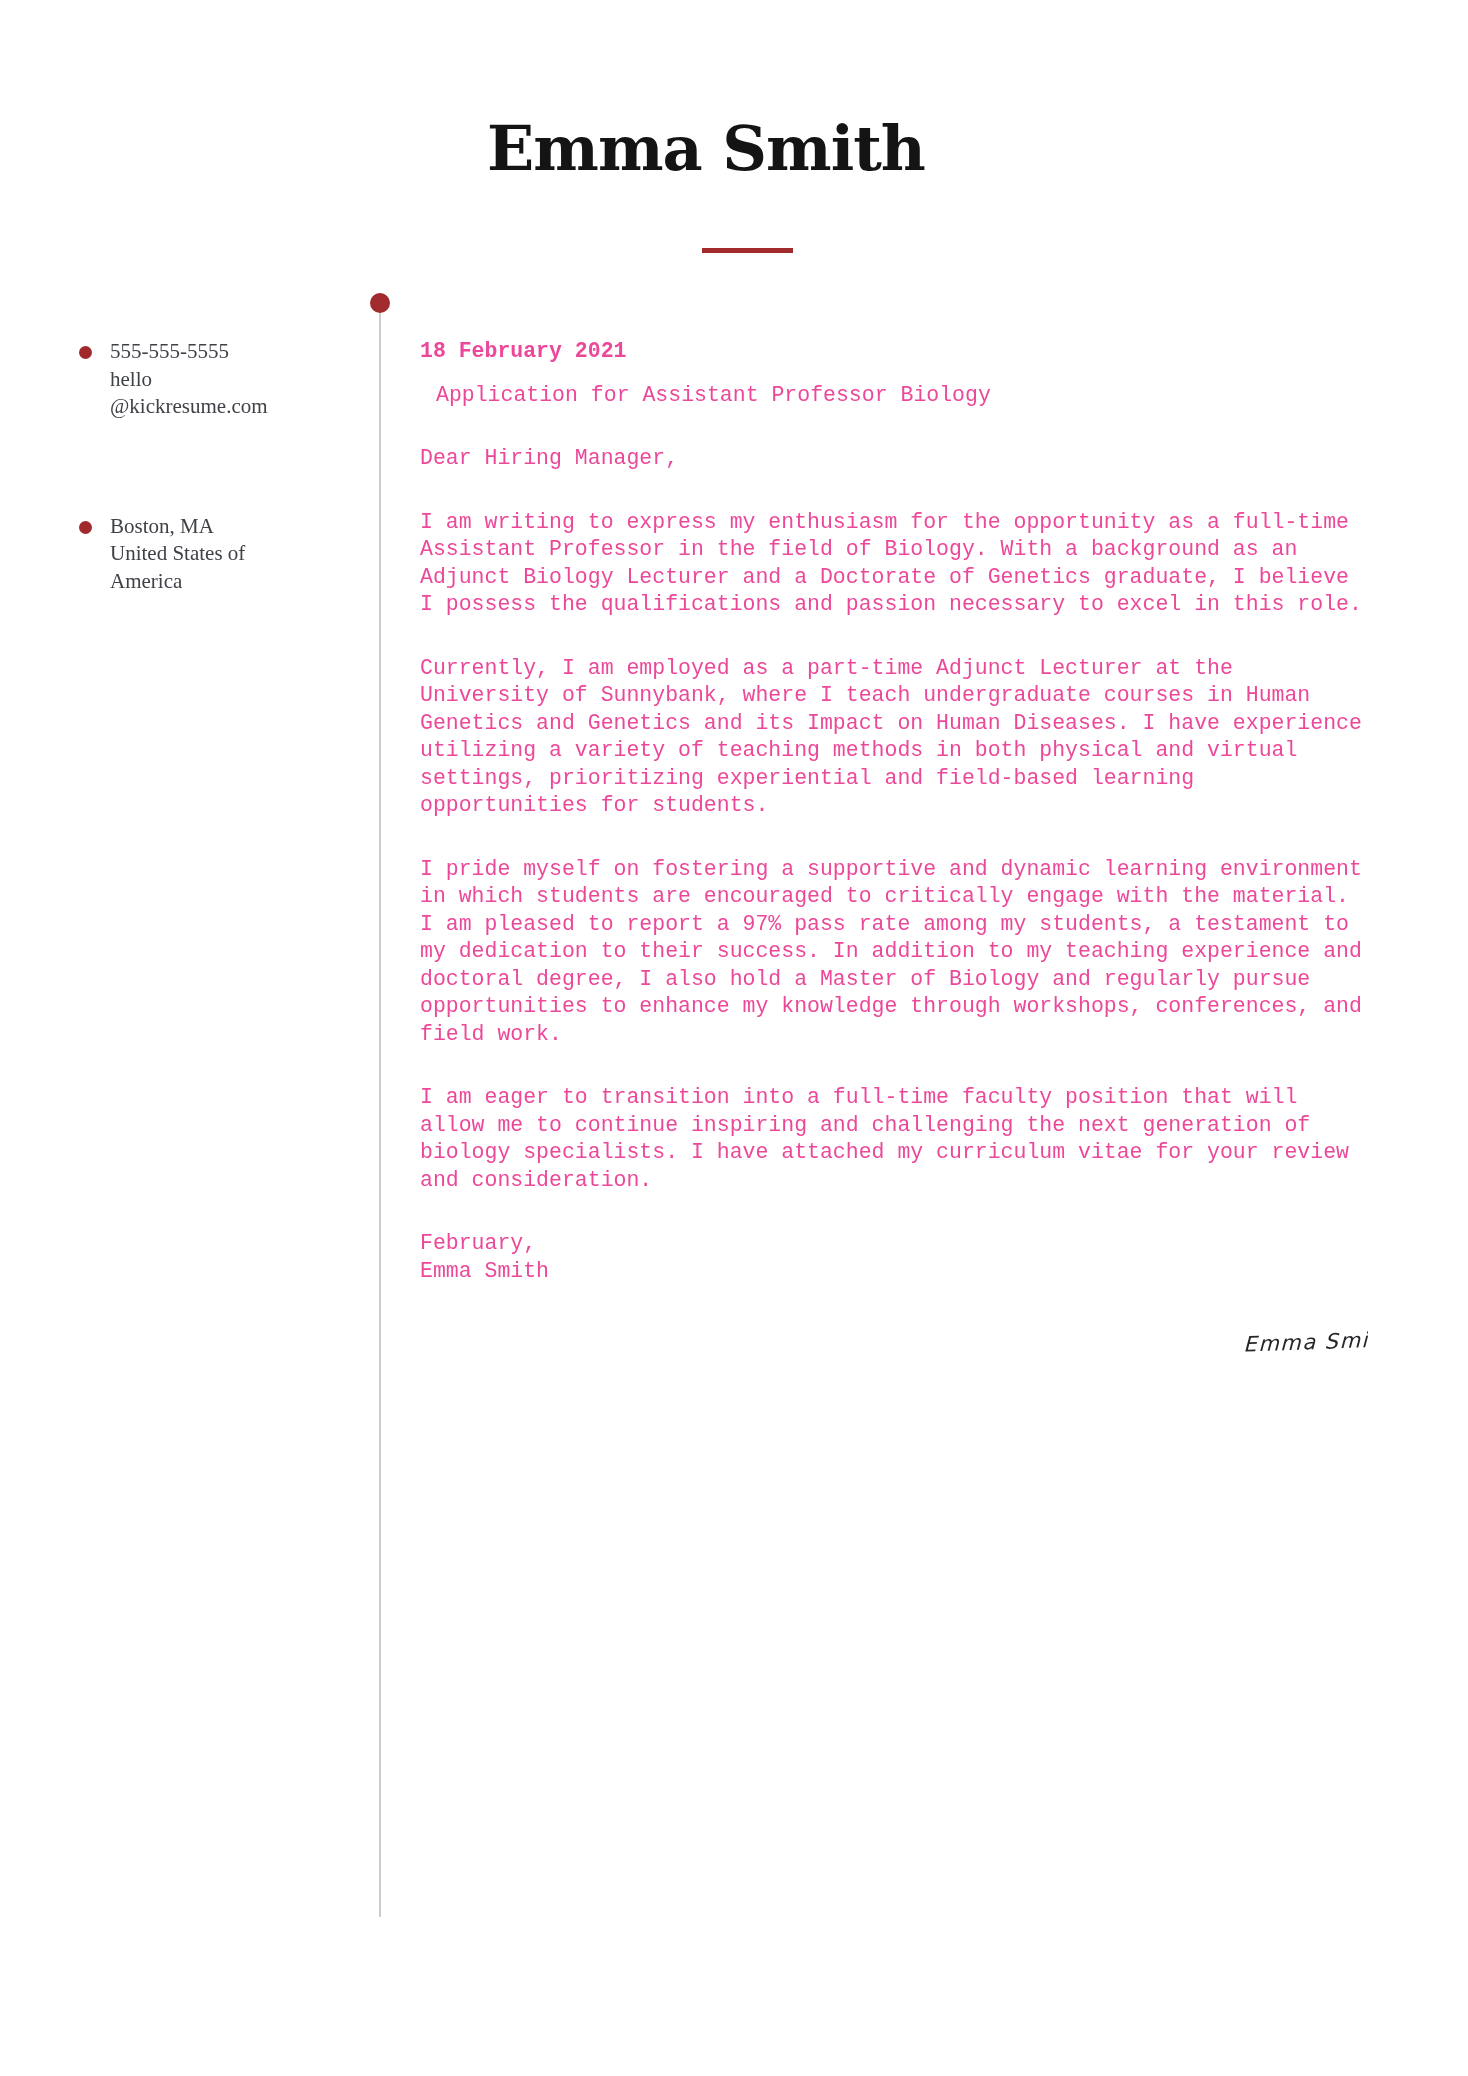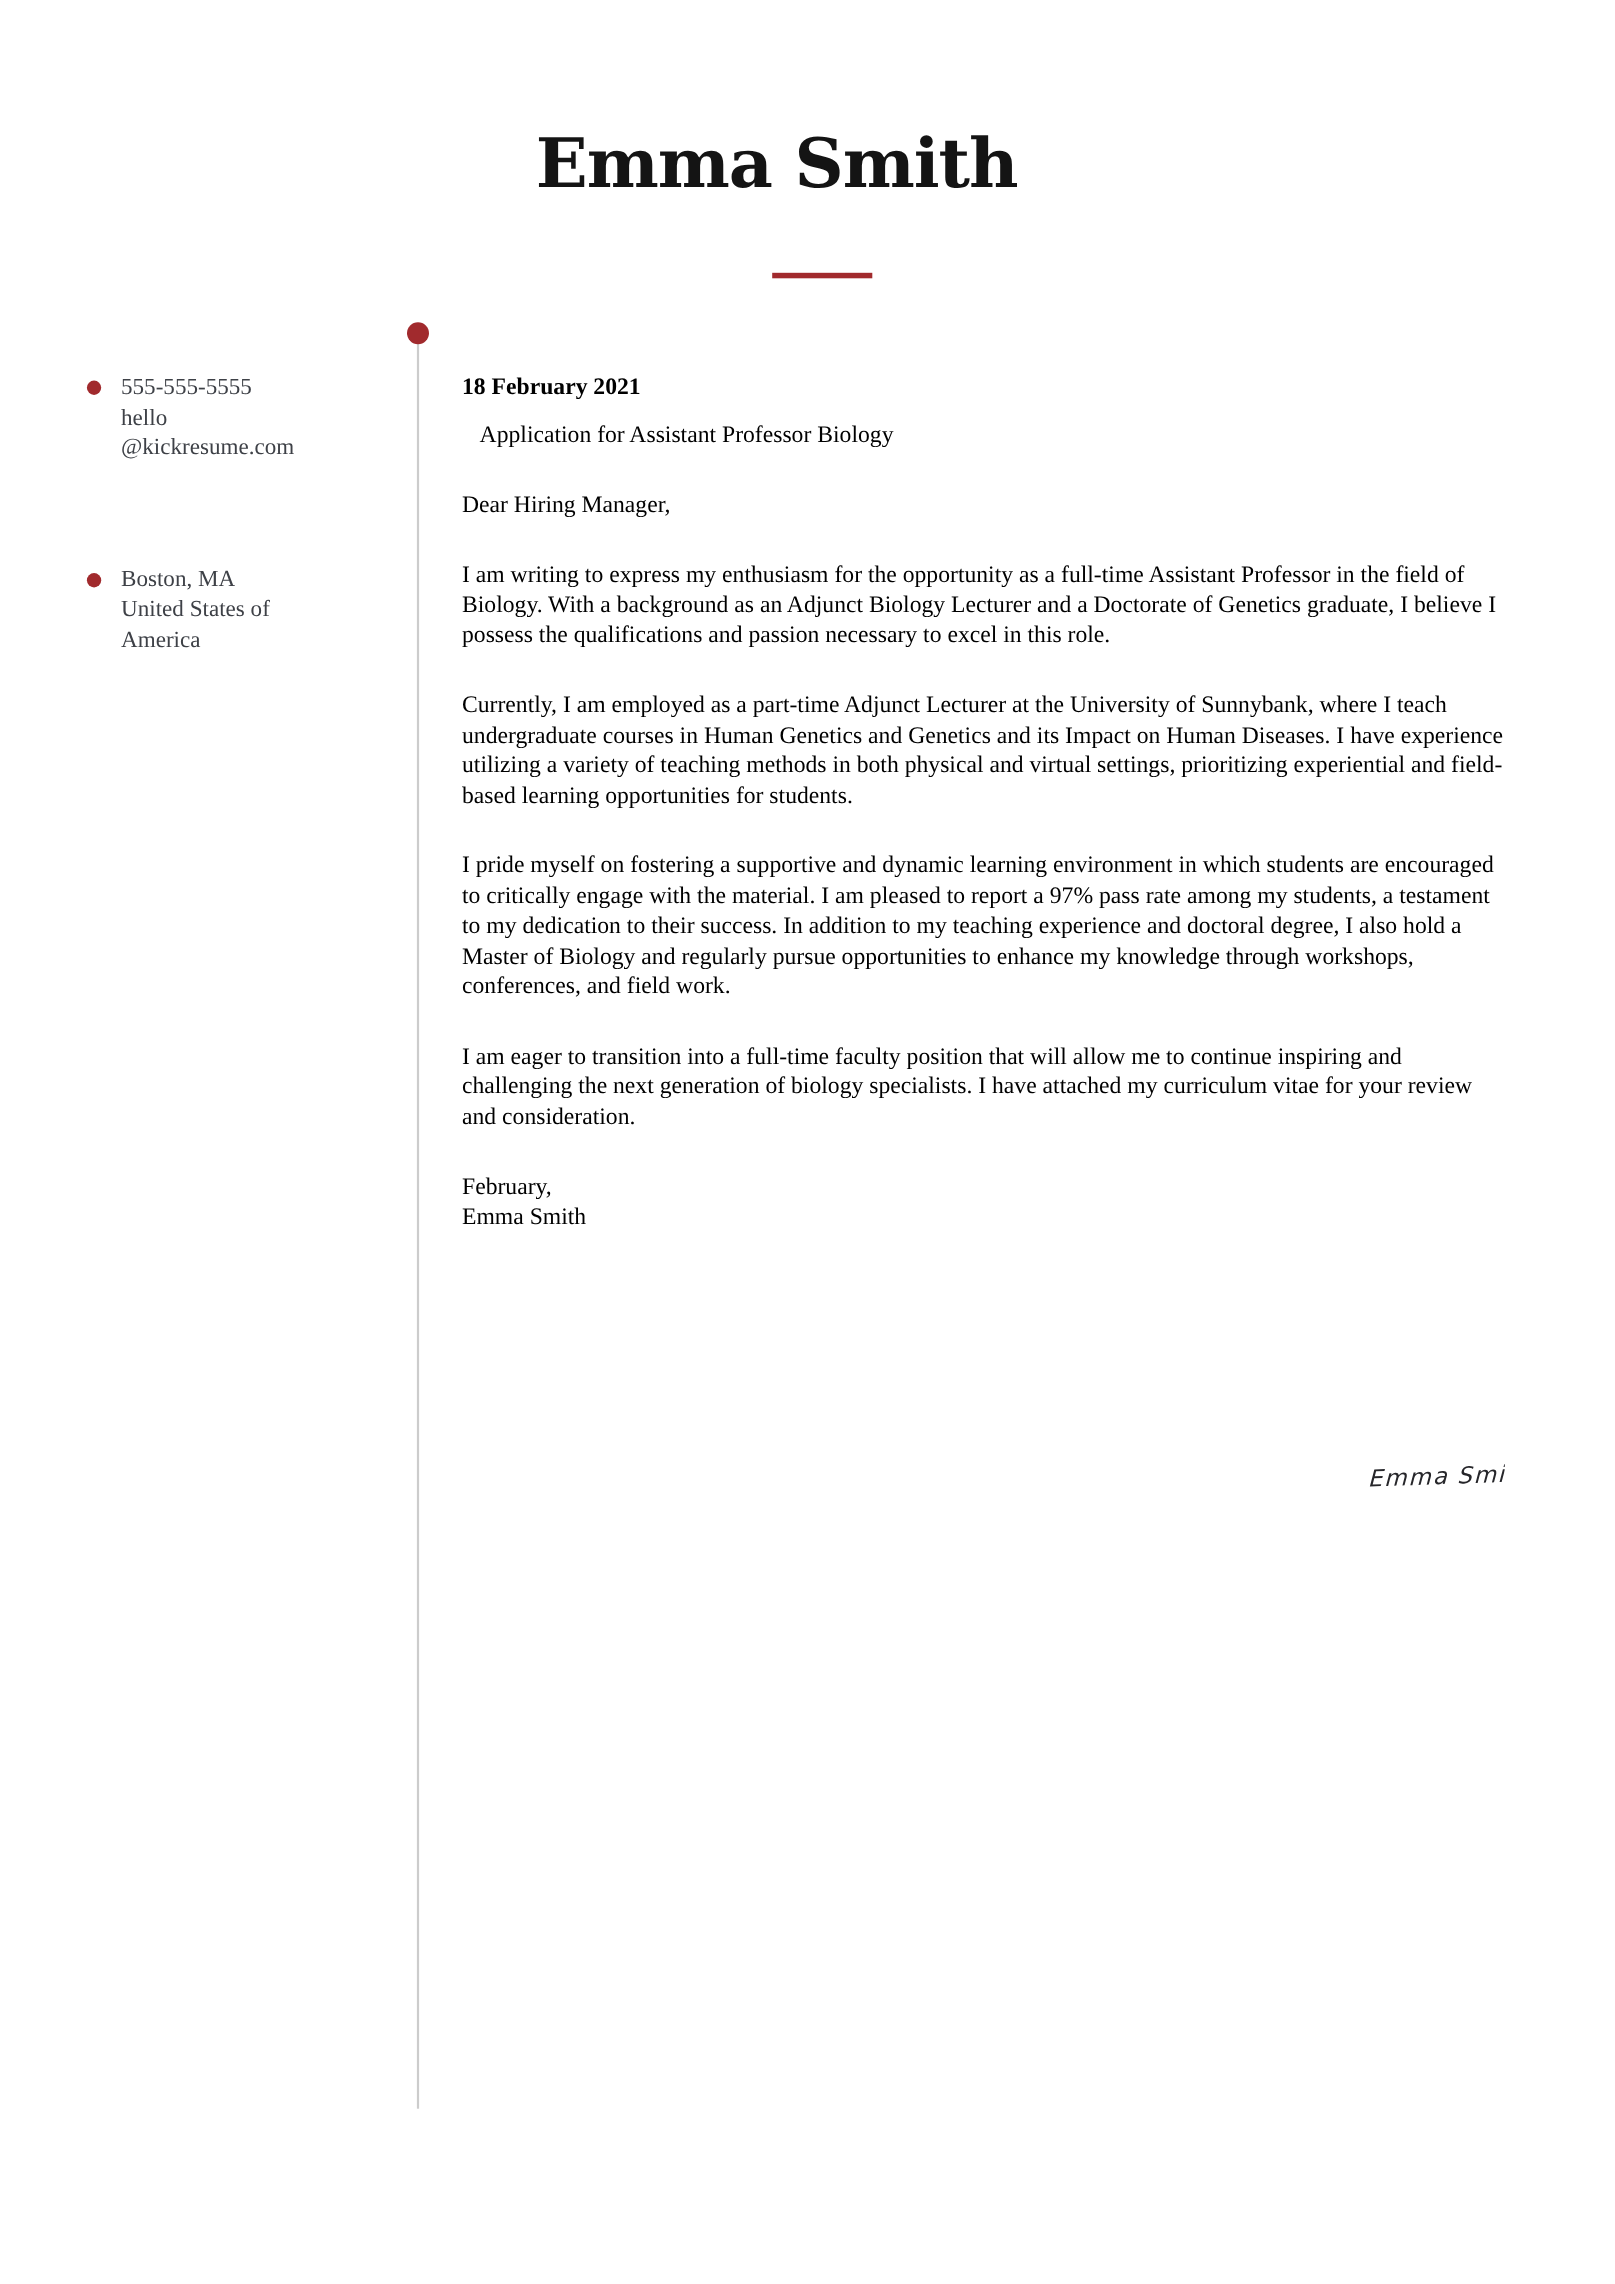--- a/index.html
+++ b/index.html
@@ -85,21 +85,22 @@
     background: #a12a2d;
   }
   
   .letter {
     position: absolute;
     left: 420px;
     top: 338px;
     width: 948px;
     font-size: 21.5px;
     line-height: 27.5px;
-    color: #000000;
+    color: #ec4899;
+    font-family: Liberation Mono, monospace;
   }
   .letter p {
     margin: 36px 0 0 0;
   }
   .letter .date {
     font-weight: bold;
   }
   .letter .subject {
     margin: 16px;
   }

